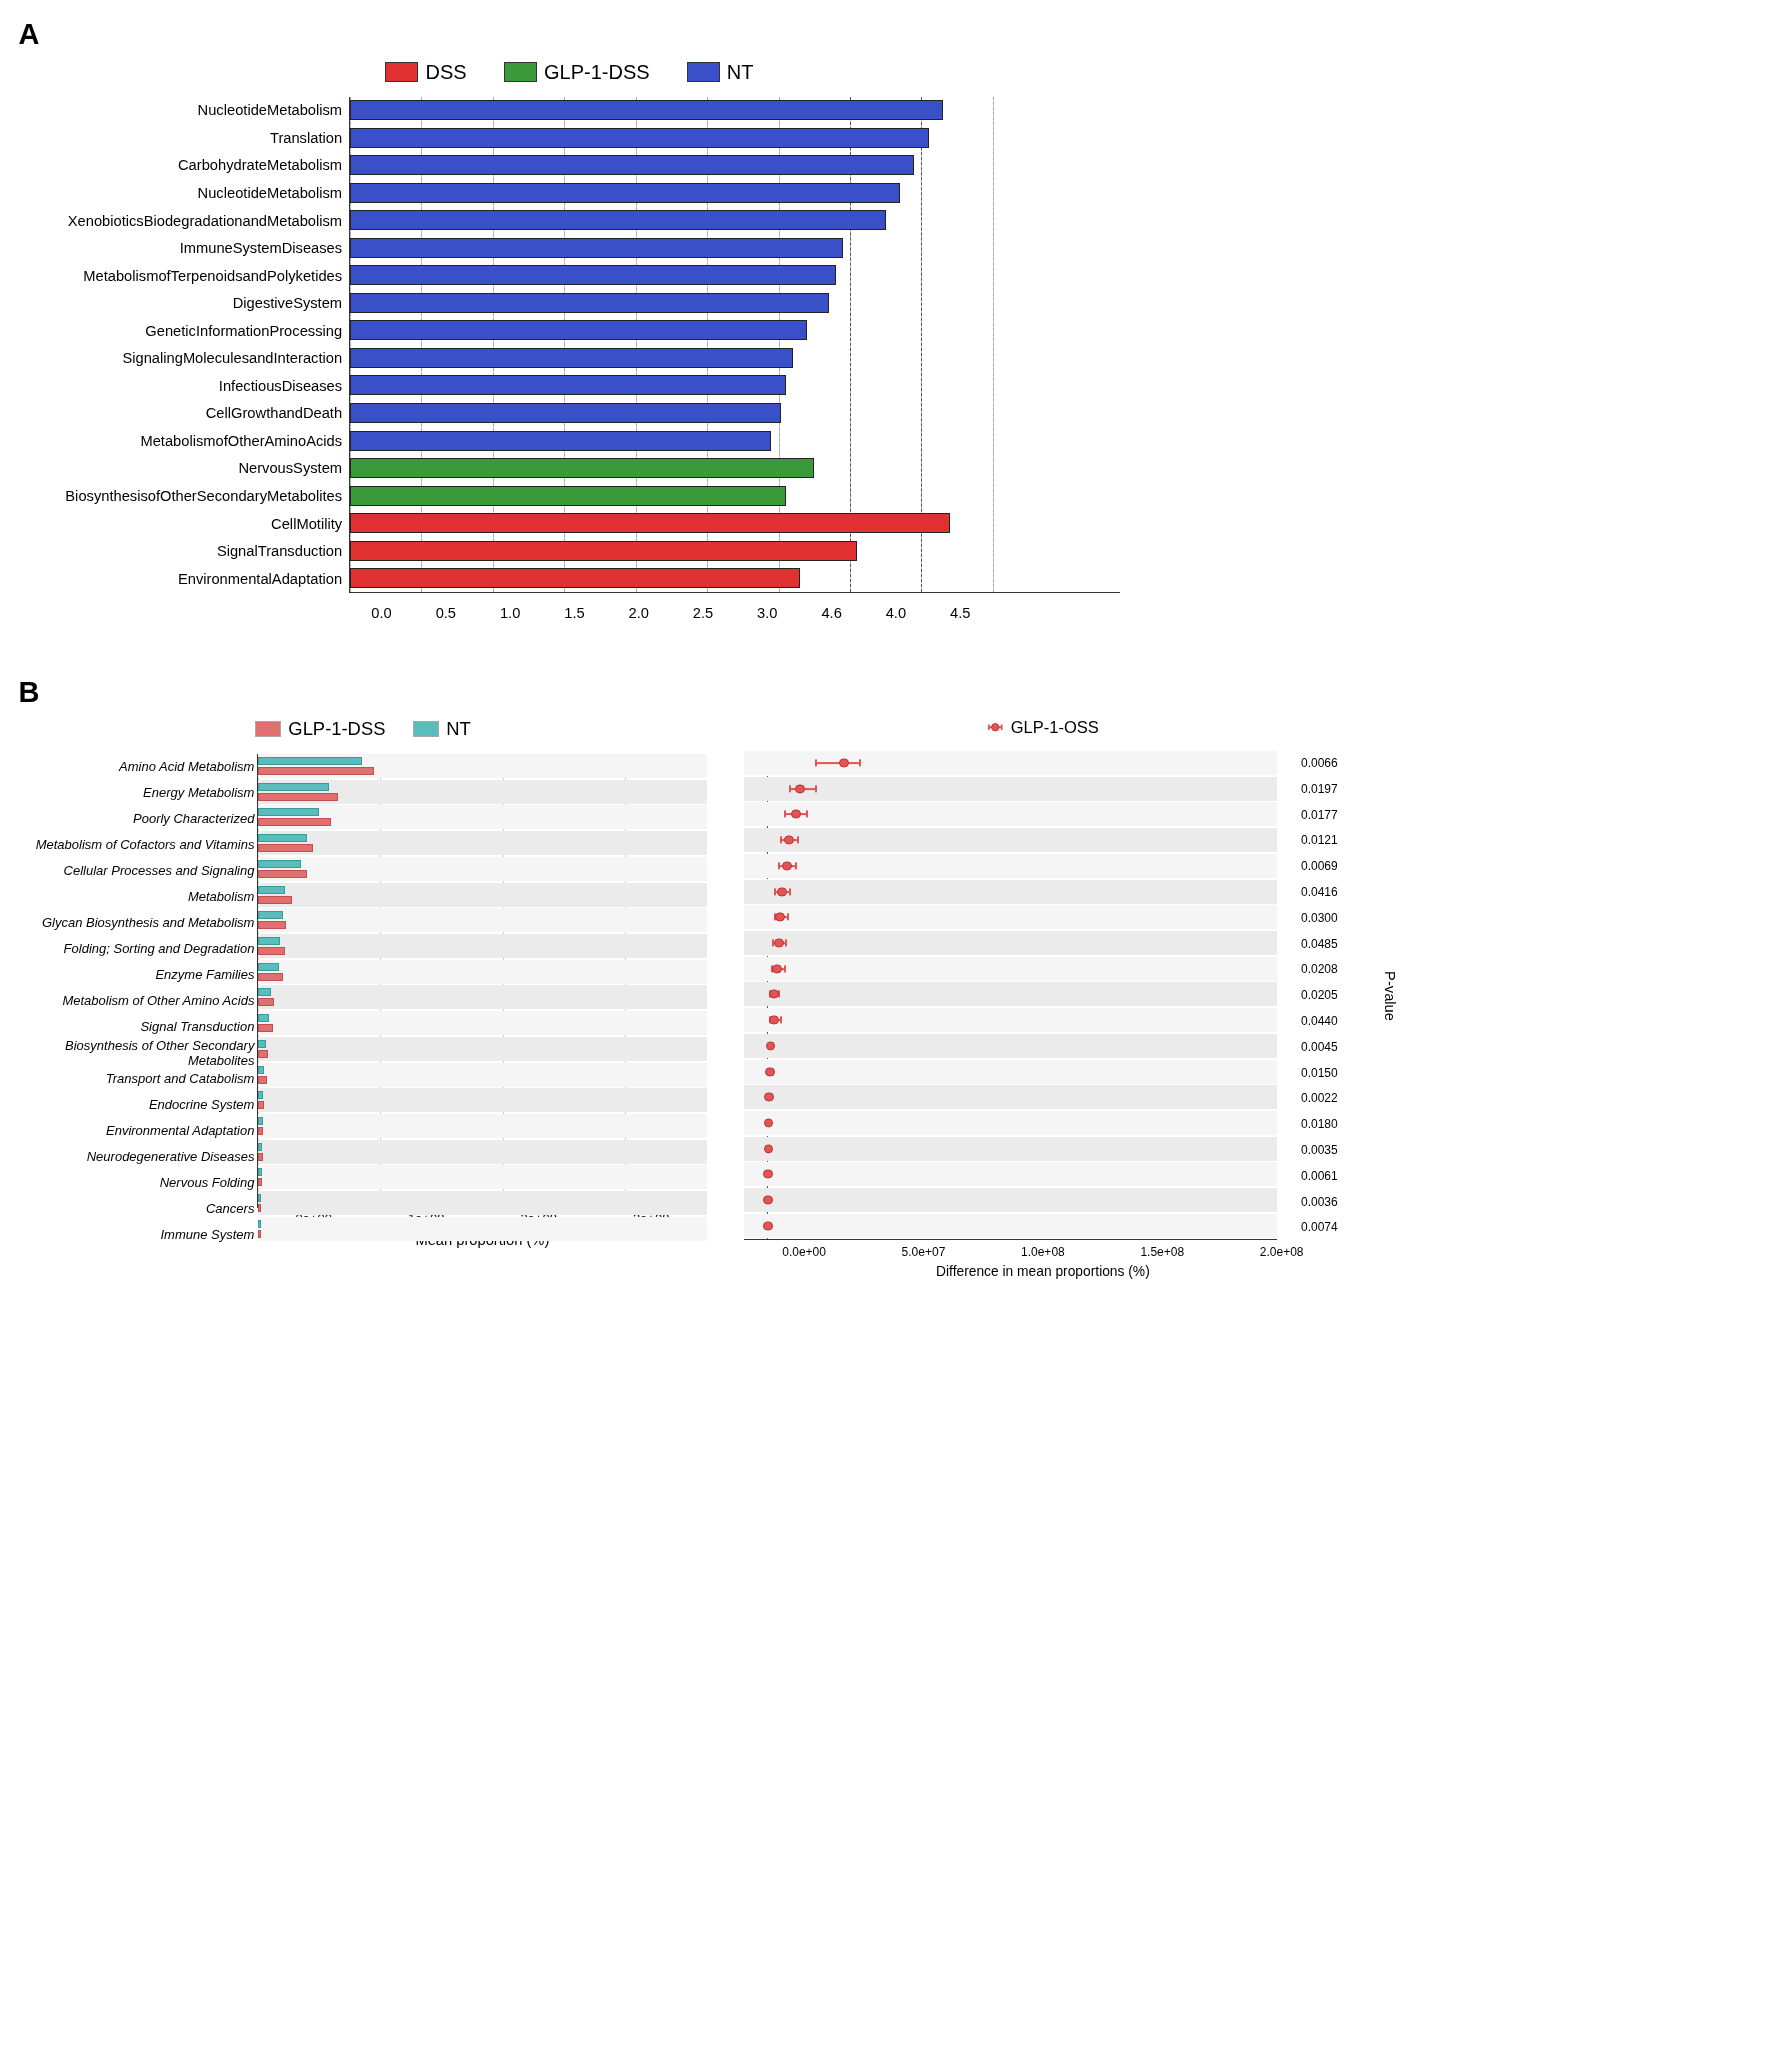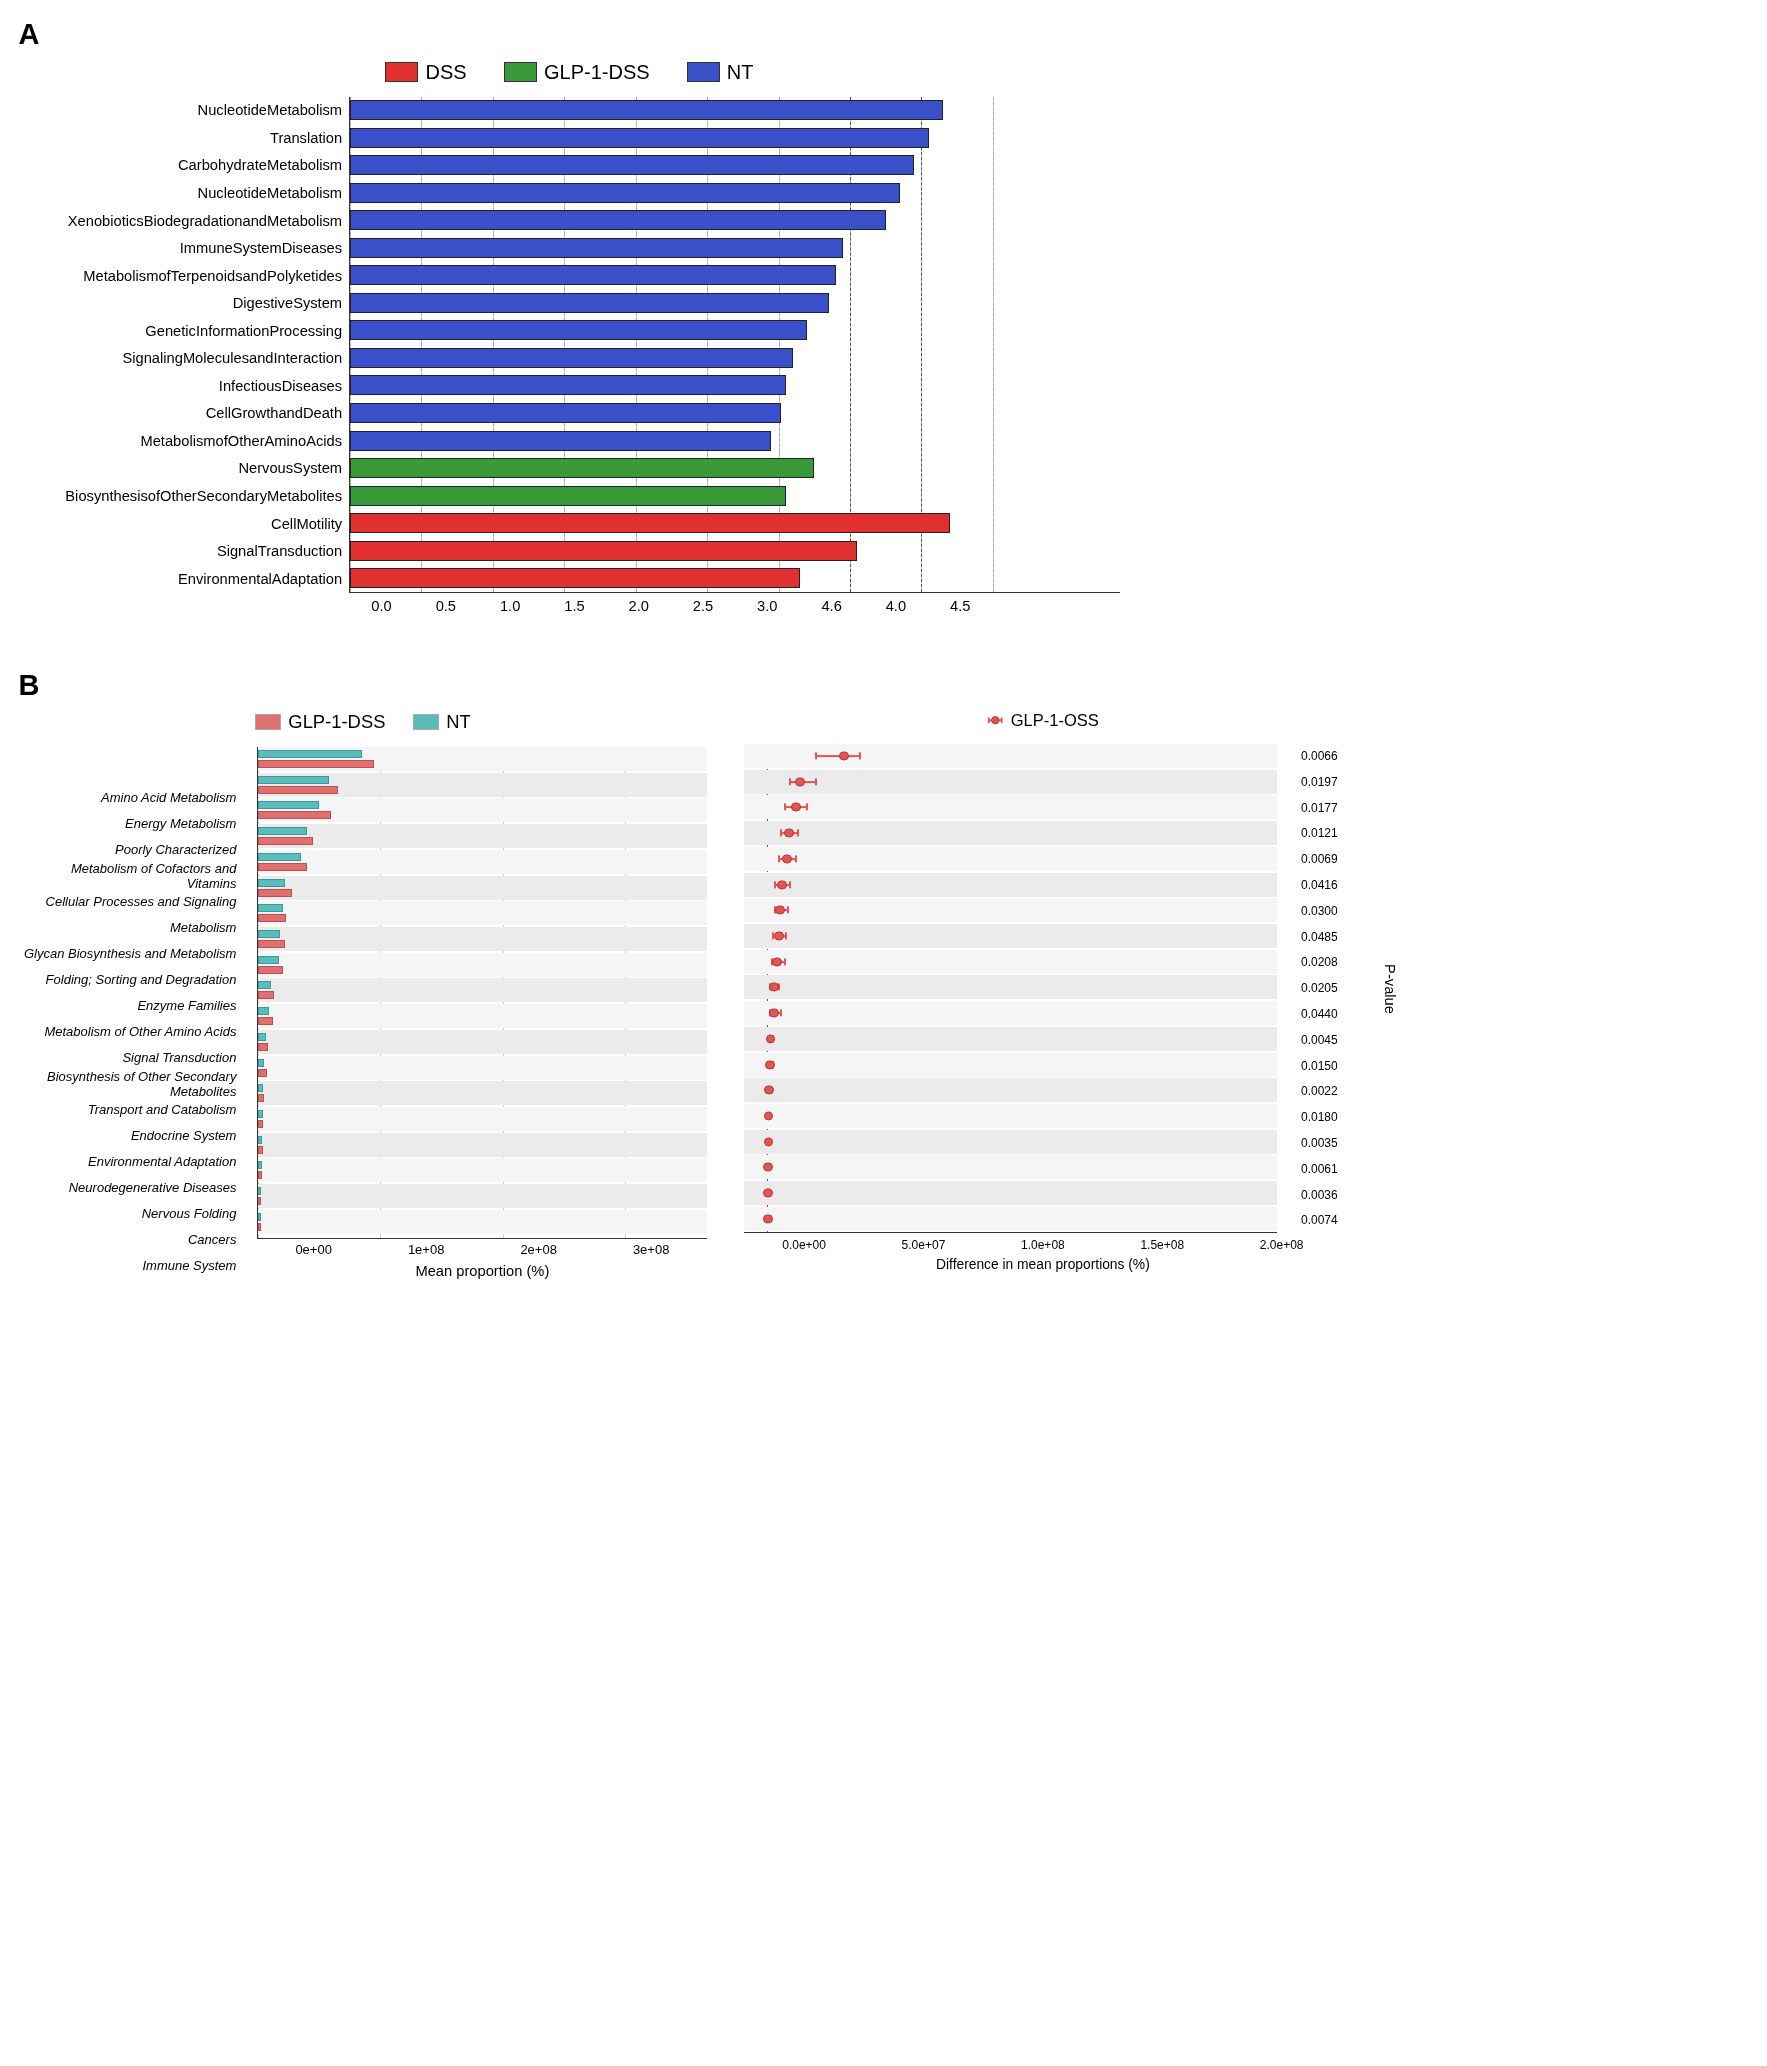--- a/index.html
+++ b/index.html
@@ -88,20 +88,21 @@
       top: 0;
       bottom: 0;
       width: 0.9px;
       background: #ccc;
       border-left: 0.9px dashed #aaa;
     }
     .x-axis-a {
       display: flex;
       margin-left: 0;
       padding-top: 4.6px;
+      margin-top: 7px;
     }
     .x-tick-a {
       font-size: 14.7px;
       text-align: center;
     }
     .x-title-a {
       text-align: center;
       font-size: 18.4px;
       font-weight: bold;
       margin-top: 7.3px;
@@ -134,23 +135,22 @@
       border: 0.9px solid #aaa;
     }
     .chart-b-left {
       display: flex;
     }
     .y-labels-b {
       width: 239px;
       display: flex;
       flex-direction: column;
       justify-content: space-around;
-      padding-right: 21px;
+      padding-right: 3px;
       text-align: right;
-      margin-top: 38px;
     }
     .y-label-b {
       font-size: 13px;
       height: 24px;
       display: flex;
       align-items: center;
       justify-content: flex-end;
       font-style: italic;
     }
     .bars-area-b {

